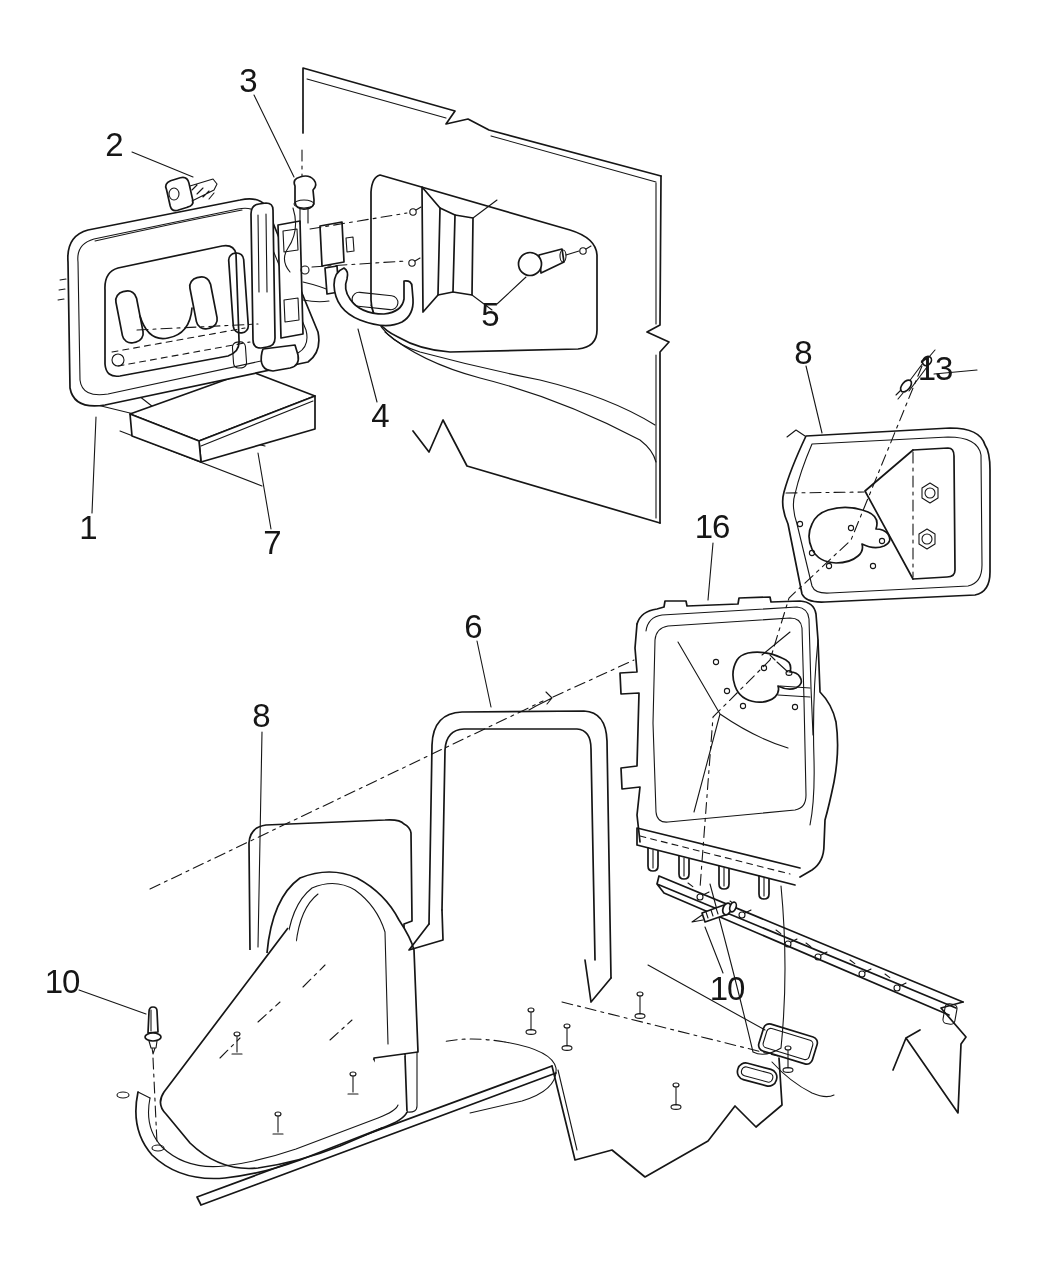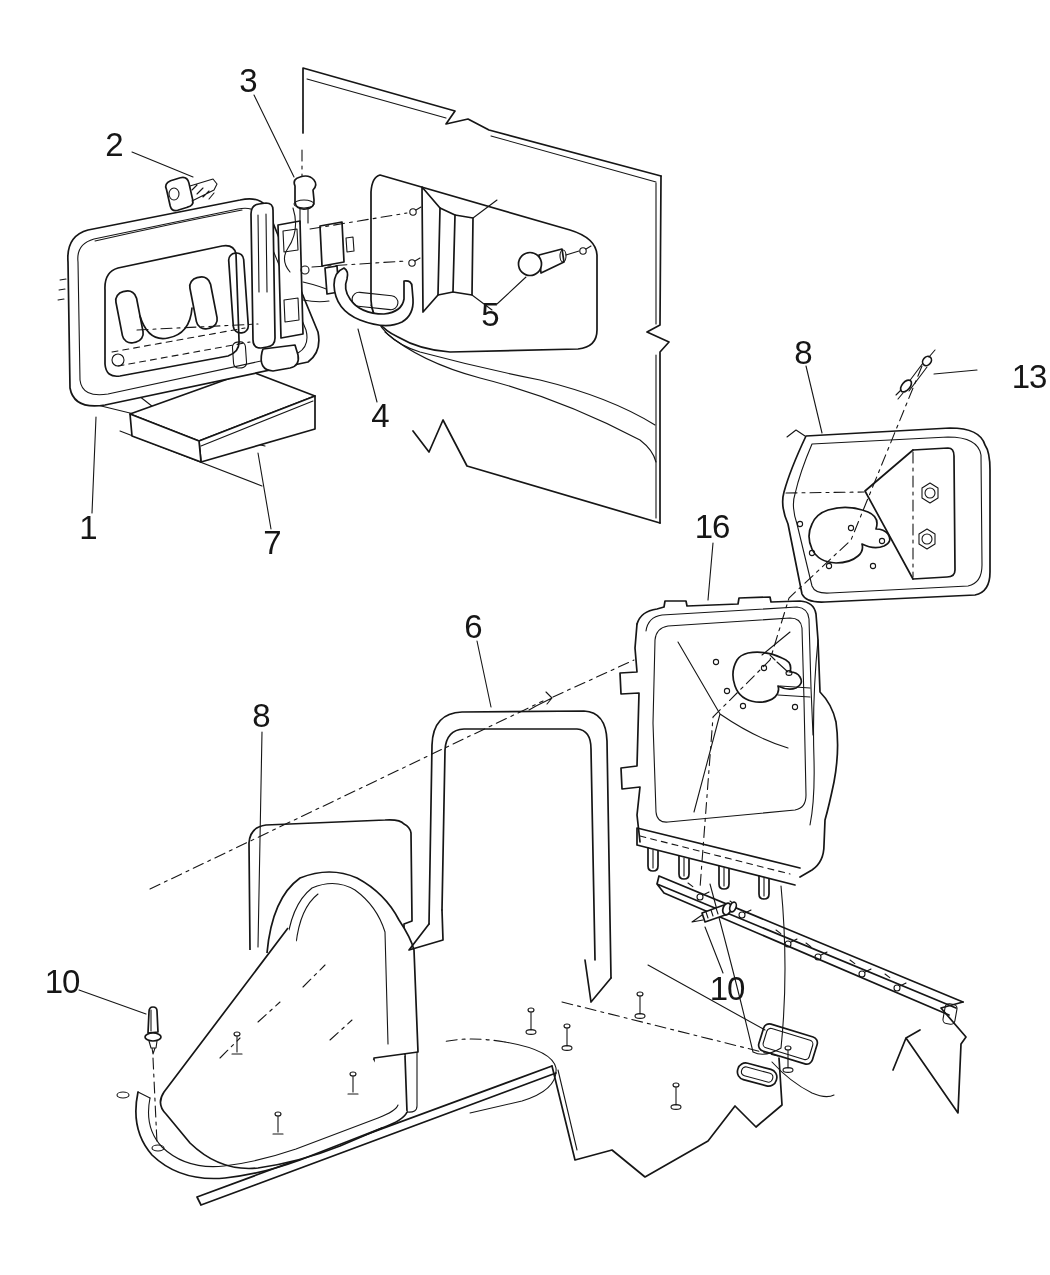--- a/index.html
+++ b/index.html
@@ -310,15 +310,15 @@
       <div class="callout" style="left: 248px; top: 81px;">3</div>
       <div class="callout" style="left: 380px; top: 416px;">4</div>
       <div class="callout" style="left: 490px; top: 315px;">5</div>
       <div class="callout" style="left: 473px; top: 627px;">6</div>
       <div class="callout" style="left: 272px; top: 543px;">7</div>
       <div class="callout" style="left: 261px; top: 716px;">8</div>
       <div class="callout" style="left: 62px; top: 982px;">10</div>
       <div class="callout" style="left: 727px; top: 989px;">10</div>
       <div class="callout" style="left: 712px; top: 527px;">16</div>
       <div class="callout" style="left: 803px; top: 353px;">8</div>
-      <div class="callout" style="left: 1029px; top: 369px; margin-top: 8px;">13</div>
+      <div class="callout" style="left: 935px; top: 369px;">13</div>
     </div>
 </div>
 
 </body></html>

